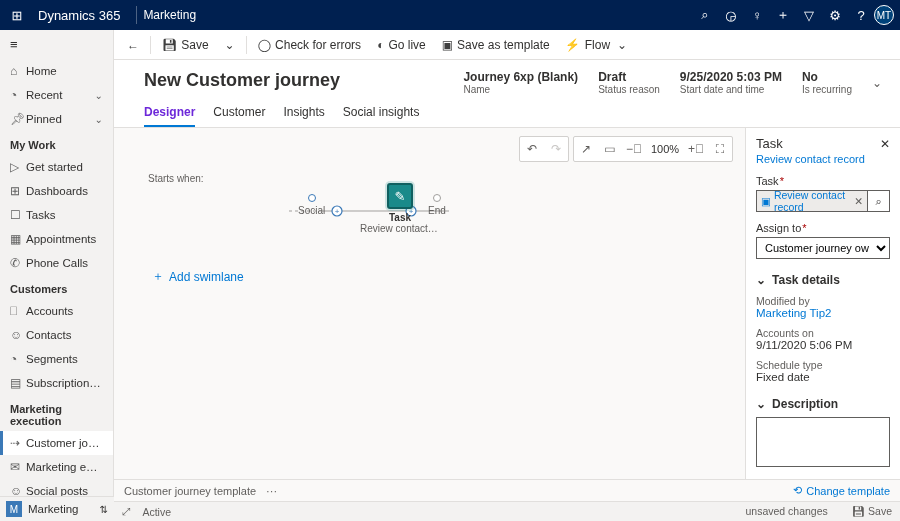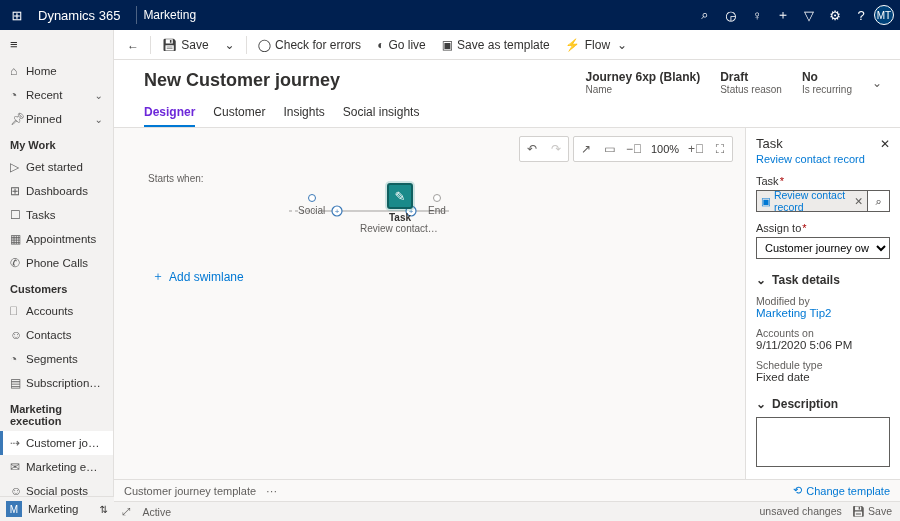--- a/index.html
+++ b/index.html
@@ -54,21 +54,21 @@
 .node.end{left:314px;top:60px}
 .dot{width:8px;height:8px;border:1.5px solid #3b79b7;border-radius:50%;background:#fff;margin:6px auto 3px}
 .dot.gray{border-color:#a19f9d}
 .taskbox{width:26px;height:26px;background:#1a8a8a;border:2px solid #106060;border-radius:3px;margin:0 auto 3px;display:flex;align-items:center;justify-content:center;color:#fff;font-size:13px;box-shadow:0 0 0 2px rgba(26,138,138,.2)}
 .node .lbl{white-space:nowrap}
 .node.task .sub{font-size:10px;color:#605e5c;max-width:80px;overflow:hidden;text-overflow:ellipsis;white-space:nowrap;margin:0 auto}
 .addlane{position:absolute;left:38px;top:140px;color:#0078d4;font-size:12px;cursor:pointer;display:flex;align-items:center;gap:5px}
 .footbar{height:22px;border-top:1px solid #e1dfdd;background:#faf9f8;display:flex;align-items:center;padding:0 10px;font-size:11px;color:#605e5c;gap:10px}
 .footbar .link{color:#0078d4;margin-left:auto;cursor:pointer;display:flex;align-items:center;gap:4px}
 .statusbar{height:20px;border-top:1px solid #e1dfdd;background:#f3f2f1;display:flex;align-items:center;padding:0 8px;font-size:10.5px;color:#605e5c;gap:12px}
-.statusbar .right{margin-left:auto;display:flex;gap:10px}
+.statusbar .right{margin-left:auto;display:flex;gap:24px}
 .panel{width:155px;border-left:1px solid #e1dfdd;padding:8px 10px;overflow-y:auto;font-size:11px}
 .panel .phead{display:flex;align-items:center;margin-bottom:2px}
 .panel .phead .ttl{font-size:13px;font-weight:400;flex:1}
 .panel .phead .close{cursor:pointer;font-size:12px}
 .panel .lnk{color:#0078d4;font-size:11px;cursor:pointer}
 .panel .fldlbl{font-size:11px;margin-top:10px}
 .panel .req::after{content:"*";color:#a80000;margin-left:1px}
 .panel .lookup{display:flex;border:1px solid #605e5c;height:22px;margin-top:3px}
 .panel .lookup .chip{flex:1;background:#edebe9;display:flex;align-items:center;padding:0 4px;gap:3px;font-size:10.5px;color:#0078d4;overflow:hidden}
 .panel .lookup .chip .x{color:#605e5c;cursor:pointer;margin-left:auto}
@@ -219,20 +219,24 @@
       <h1>New Customer journey</h1>
       <div class="meta">
           <div class="v">Journey 6xp (Blank)</div>
           <div class="l">Name</div>
         </div>
       <div class="meta">
           <div class="v">Draft</div>
           <div class="l">Status reason</div>
         </div>
       <div class="meta">
+          <div class="v">9/25/2020 5:03 PM</div>
+          <div class="l">Start date and time</div>
+        </div>
+      <div class="meta">
           <div class="v">No</div>
           <div class="l">Is recurring</div>
         </div>
       <div class="chev">⌄</div>
     </div>
 
     <div class="tabs">
       <div class="tab active">Designer</div>
       <div class="tab">Customer</div>
       <div class="tab">Insights</div>

